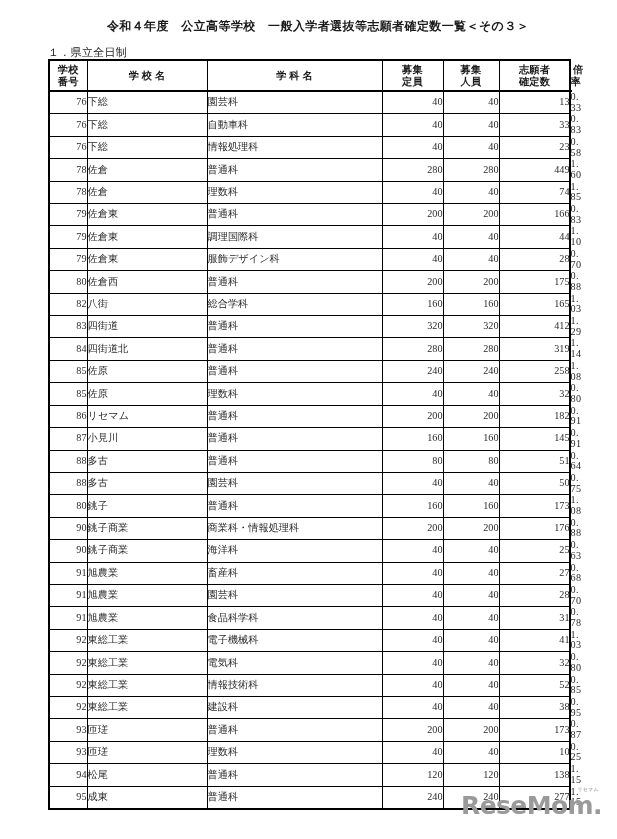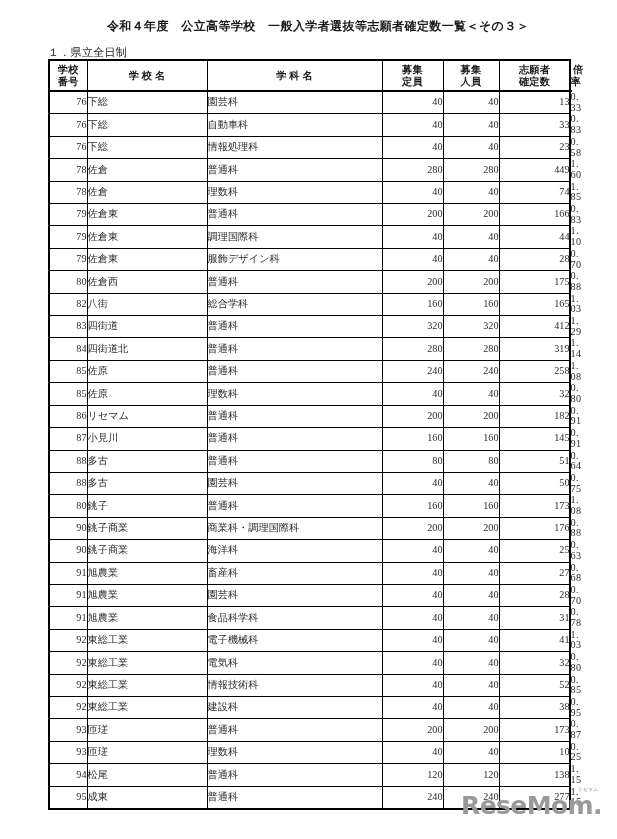--- a/index.html
+++ b/index.html
@@ -357,21 +357,21 @@
             <td class="txt">銚子</td>
             <td class="txt">普通科</td>
             <td class="num">160</td>
             <td class="num">160</td>
             <td class="num">173</td>
             <td class="rate">1. 08</td>
           </tr>
           <tr>
             <td class="num">90</td>
             <td class="txt">銚子商業</td>
-            <td class="txt">商業科・調理国際科</td>
+            <td class="txt">商業科・情報処理科</td>
             <td class="num">200</td>
             <td class="num">200</td>
             <td class="num">176</td>
             <td class="rate">0. 88</td>
           </tr>
           <tr>
             <td class="num">90</td>
             <td class="txt">銚子商業</td>
             <td class="txt">海洋科</td>
             <td class="num">40</td>

